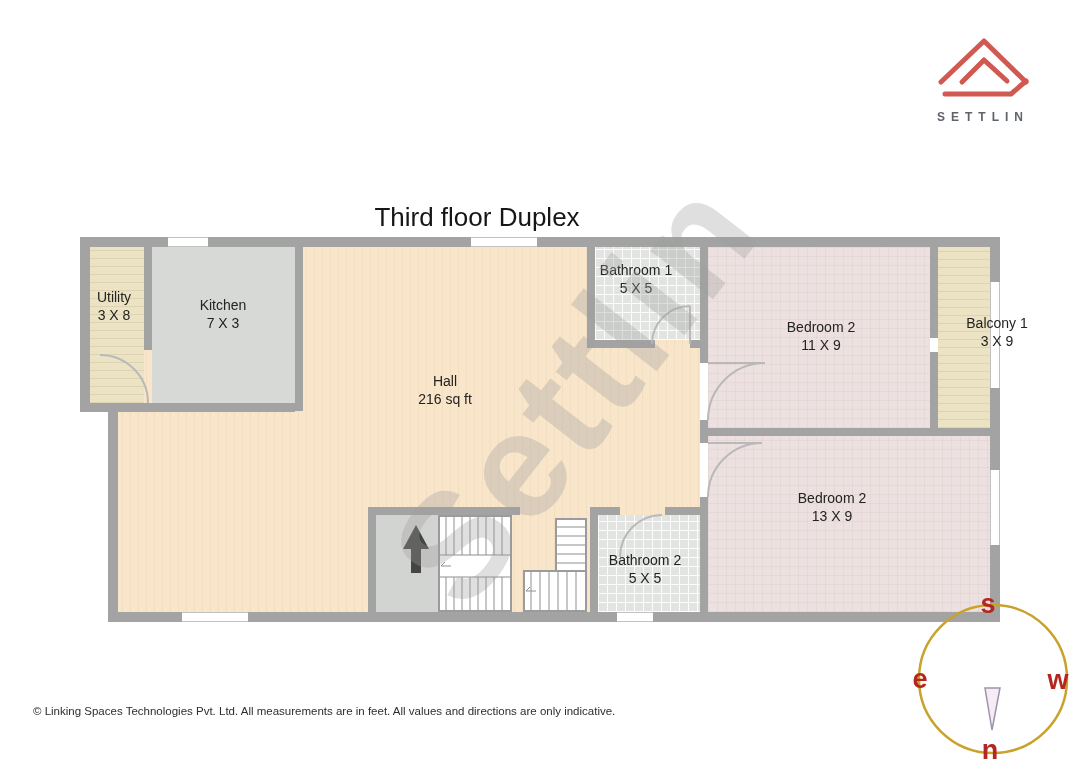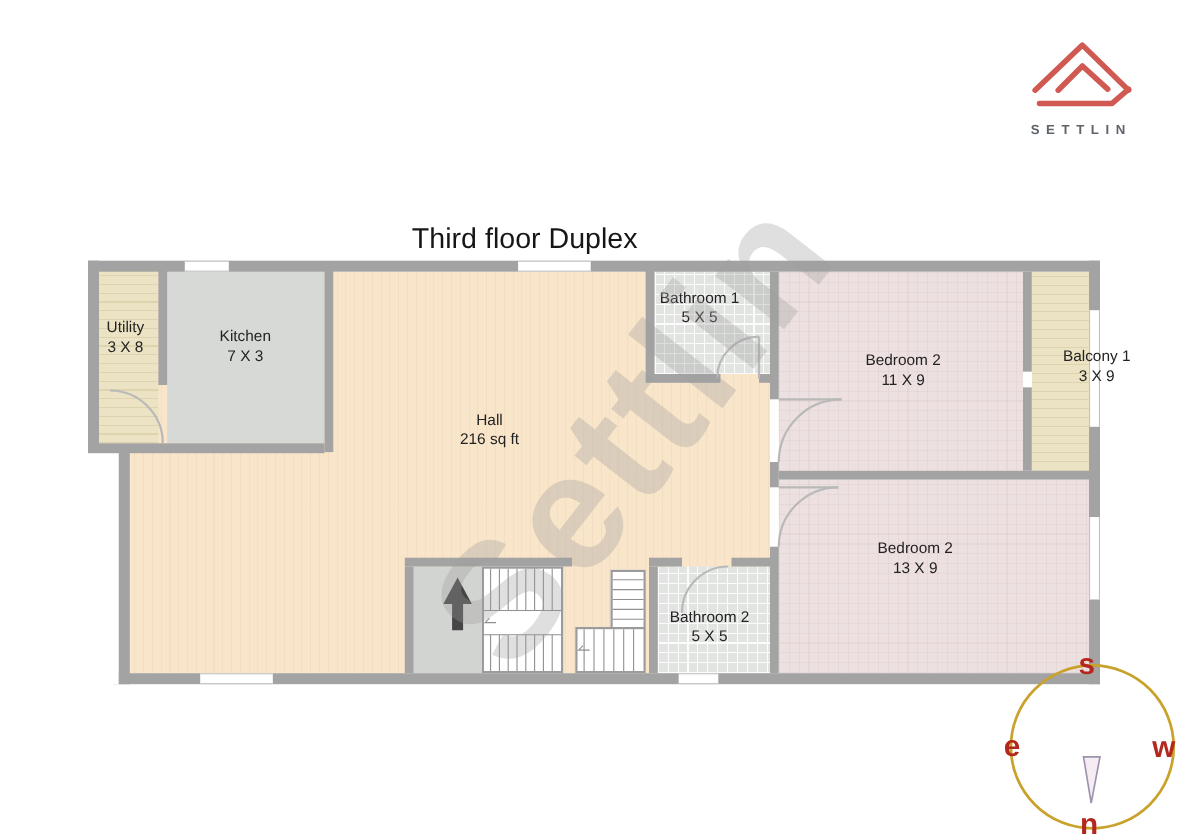--- a/index.html
+++ b/index.html
@@ -186,20 +186,21 @@
       <div>13 X 9</div>
     </div>
     <div class="rlabel" style="left:565px;top:315px;">
       <div>Bathroom 2</div>
       <div>5 X 5</div>
     </div>
   </div>
 
   <div class="watermark">Settlin</div>
 
+  <div class="disclaimer">© Linking Spaces Technologies Pvt. Ltd. All measurements are in feet. All values and directions are only indicative.</div>
 
   <div class="compass">
     <svg width="170" height="171" viewBox="0 0 170 171">
       <circle cx="85" cy="86" r="74" fill="none" stroke="#c9a22b" stroke-width="2.5"></circle>
       <polygon points="77,95 92,95 84,137" fill="#f6ecf3" stroke="#9e93ad" stroke-width="1.5"></polygon>
     </svg>
     <span class="pt" style="left:80px;top:11px;">s</span>
     <span class="pt" style="left:12px;top:86px;">e</span>
     <span class="pt" style="left:150px;top:87px;">w</span>
     <span class="pt" style="left:82px;top:157px;">n</span>

